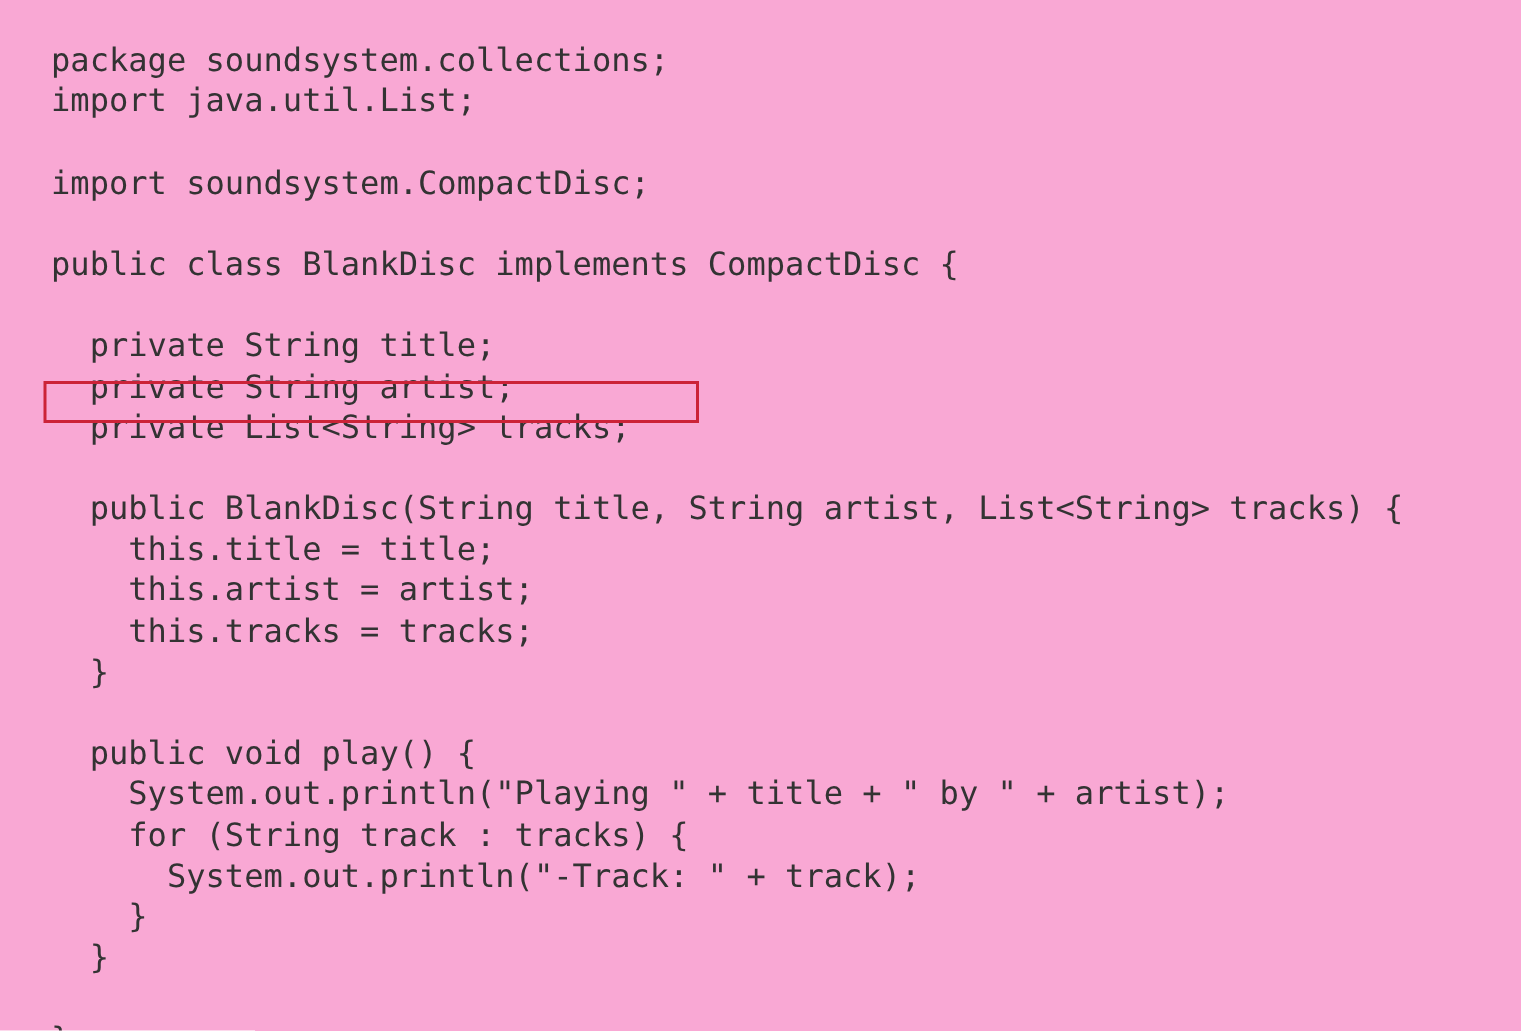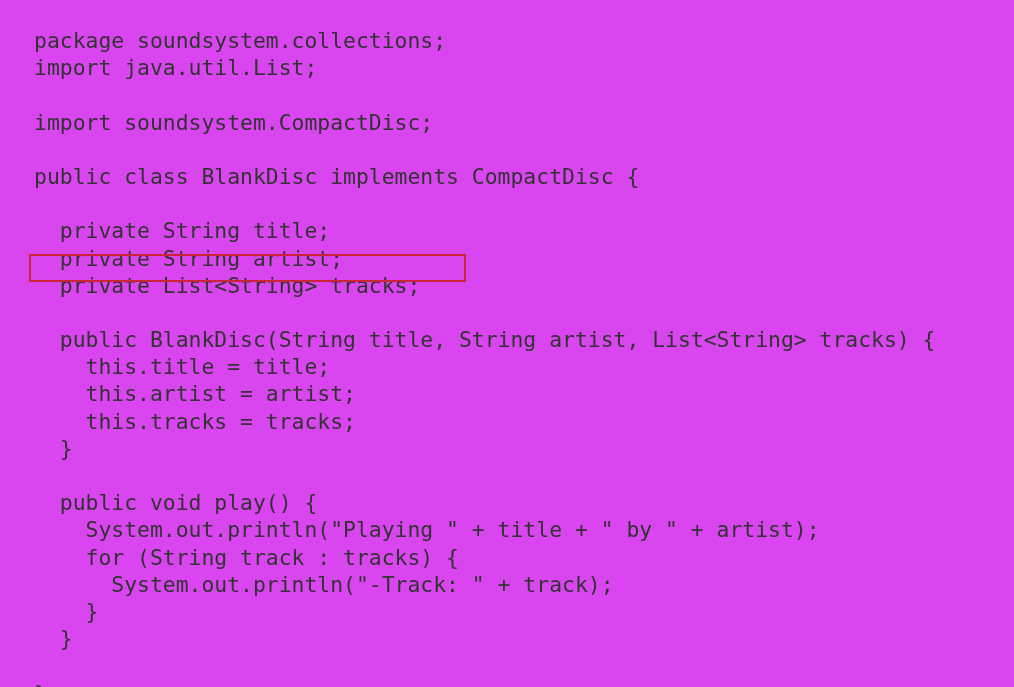--- a/index.html
+++ b/index.html
@@ -49,19 +49,19 @@
     height: 28px;
     border: 2.5px solid #cc2338;
     box-sizing: border-box;
     background: transparent;
     pointer-events: none;
   }
 </style>
 </head>
 <body>
 
-<div id="code-surface" style="background: #d946ef;">
+<div id="code-surface" style="background: #f9a8d4;">
 
   <pre id="code-listing" style="color: rgb(51, 51, 51);"><span class="code-line">package soundsystem.collections;</span><span class="code-line">import java.util.List;</span><span class="code-line">&nbsp;</span><span class="code-line">import soundsystem.CompactDisc;</span><span class="code-line">&nbsp;</span><span class="code-line">public class BlankDisc implements CompactDisc {</span><span class="code-line">&nbsp;</span><span class="code-line">  private String title;</span><span class="code-line">  private String artist;</span><span class="code-line">  private List&lt;String&gt; tracks;</span><span class="code-line">&nbsp;</span><span class="code-line">  public BlankDisc(String title, String artist, List&lt;String&gt; tracks) {</span><span class="code-line">    this.title = title;</span><span class="code-line">    this.artist = artist;</span><span class="code-line">    this.tracks = tracks;</span><span class="code-line">  }</span><span class="code-line">&nbsp;</span><span class="code-line">  public void play() {</span><span class="code-line">    System.out.println("Playing " + title + " by " + artist);</span><span class="code-line">    for (String track : tracks) {</span><span class="code-line">      System.out.println("-Track: " + track);</span><span class="code-line">    }</span><span class="code-line">  }</span><span class="code-line">&nbsp;</span><span class="code-line">}</span></pre>
 
   <div id="highlight-box" style="left: 29px; top: 254px; width: 437px; height: 28px; border-color: rgb(204, 35, 56); border-width: 2.5px;"></div>
 
 </div>
 
 </body></html>

